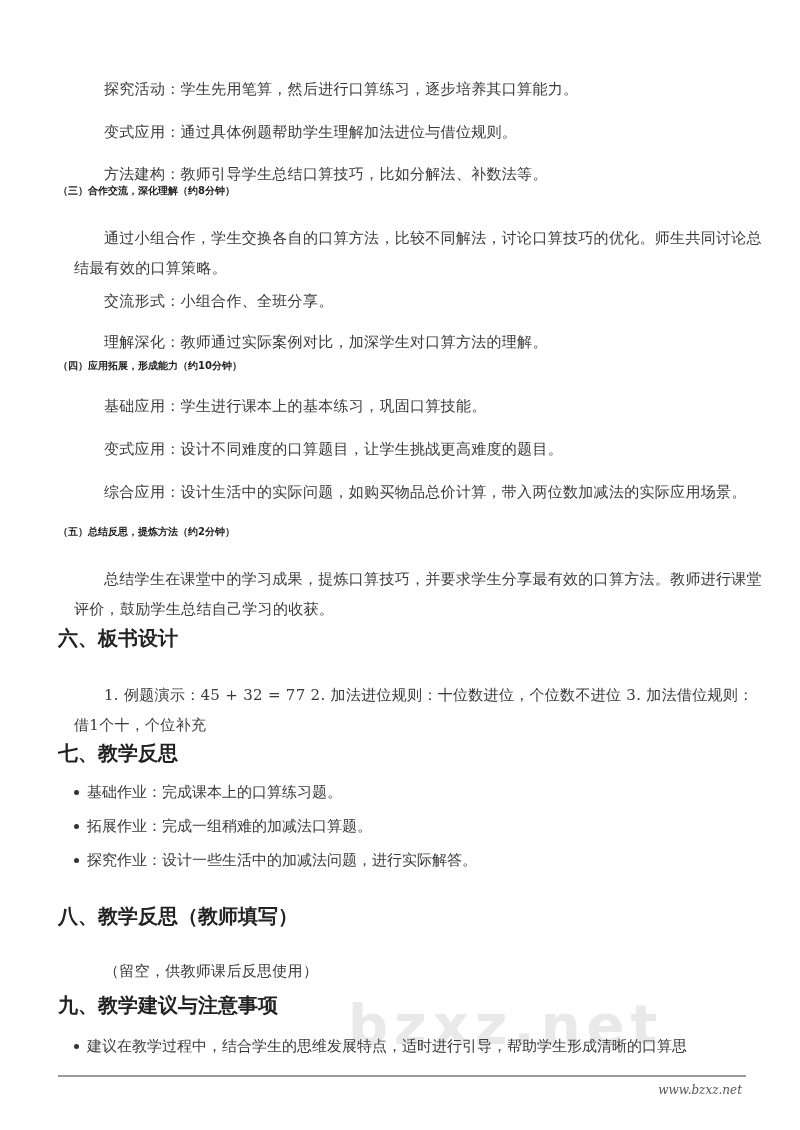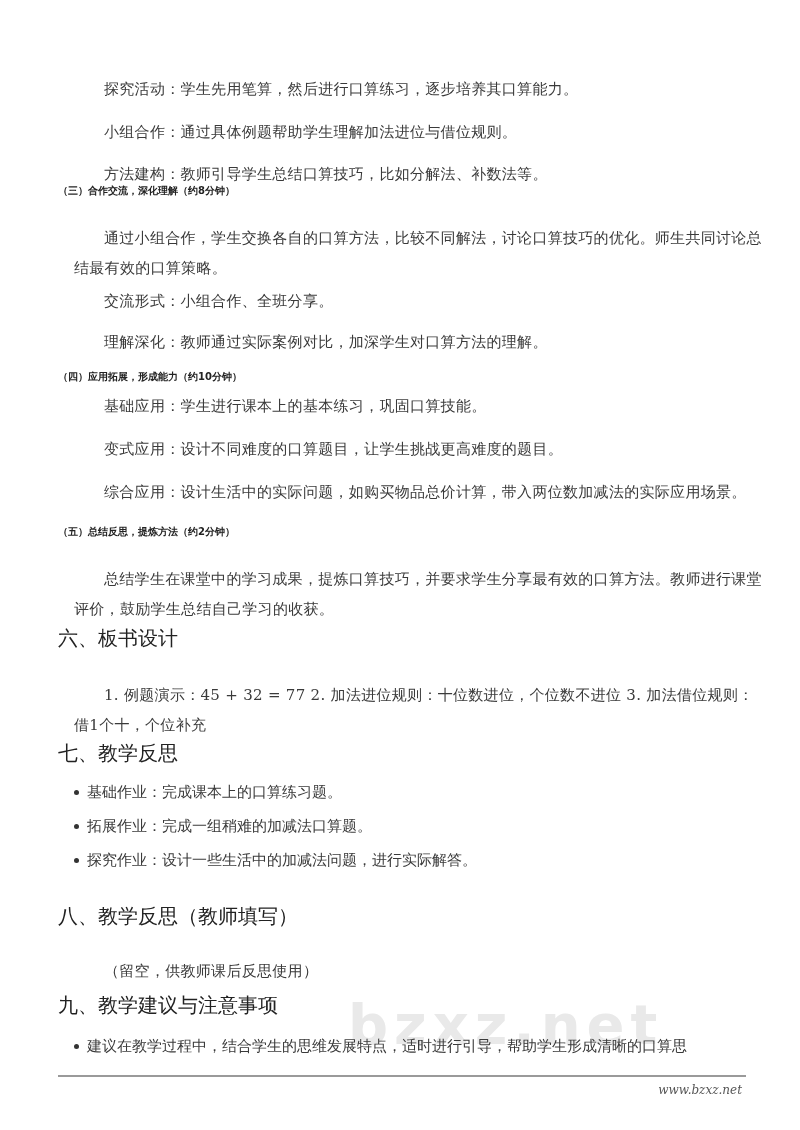--- a/index.html
+++ b/index.html
@@ -13,21 +13,21 @@
       position: absolute; left: 58px; width: 690px;
       font-size: 15px; line-height: 30px; color: #3a3a3a;
       text-indent: 30px; margin: 16px; letter-spacing: 0.3px;
     }
     .sub {
       position: absolute; left: 58px; font-size: 10px; font-weight: bold;
       color: #222; margin: 0; line-height: 22px;
       font-family: "DejaVu Sans", "Liberation Sans", sans-serif;
     }
     .h2 {
-      position: absolute; left: 58px; font-size: 20px; font-weight: normal;
+      position: absolute; left: 58px; font-size: 20px; font-weight: bold;
       color: #222; margin: 0; line-height: 28px;
       font-family: "DejaVu Sans", "Liberation Sans", sans-serif;
     }
     .bullet {
       position: absolute; left: 74px; font-size: 15px; line-height: 22px; color: #3a3a3a;
       margin: 0;
     }
     .bullet .dot {
       display: inline-block; width: 5px; height: 5px; border-radius: 50%;
       background: #333; vertical-align: middle; margin-right: 8px; position: relative; top: -1px;
@@ -47,29 +47,29 @@
     }
   </style>
 </head>
 <body>
 
 <div class="page">
   <div class="watermark">bzxz.net</div>
 
   <div class="content">
     <p class="p" style="top:58px">探究活动：学生先用笔算，然后进行口算练习，逐步培养其口算能力。</p>
-    <p class="p" style="top:101px">小组合作：通过具体例题帮助学生理解加法进位与借位规则。</p>
+    <p class="p" style="top:101px">变式应用：通过具体例题帮助学生理解加法进位与借位规则。</p>
     <p class="p" style="top:143px">方法建构：教师引导学生总结口算技巧，比如分解法、补数法等。</p>
 
     <h3 class="sub" style="top:180px">（三）合作交流，深化理解（约8分钟）</h3>
     <p class="p" style="top:207px">通过小组合作，学生交换各自的口算方法，比较不同解法，讨论口算技巧的优化。师生共同讨论总结最有效的口算策略。</p>
     <p class="p" style="top:270px">交流形式：小组合作、全班分享。</p>
     <p class="p" style="top:311px">理解深化：教师通过实际案例对比，加深学生对口算方法的理解。</p>
 
-    <h3 class="sub" style="top:366px">（四）应用拓展，形成能力（约10分钟）</h3>
+    <h3 class="sub" style="top:355px">（四）应用拓展，形成能力（约10分钟）</h3>
     <p class="p" style="top:375px">基础应用：学生进行课本上的基本练习，巩固口算技能。</p>
     <p class="p" style="top:418px">变式应用：设计不同难度的口算题目，让学生挑战更高难度的题目。</p>
     <p class="p" style="top:461px">综合应用：设计生活中的实际问题，如购买物品总价计算，带入两位数加减法的实际应用场景。</p>
 
     <h3 class="sub" style="top:521px">（五）总结反思，提炼方法（约2分钟）</h3>
     <p class="p" style="top:548px">总结学生在课堂中的学习成果，提炼口算技巧，并要求学生分享最有效的口算方法。教师进行课堂评价，鼓励学生总结自己学习的收获。</p>
 
     <h2 class="h2" style="top:624px">六、板书设计</h2>
     <p class="p" style="top:664px">1. 例题演示：45 + 32 = 77 2. 加法进位规则：十位数进位，个位数不进位 3. 加法借位规则：借1个十，个位补充</p>
 

